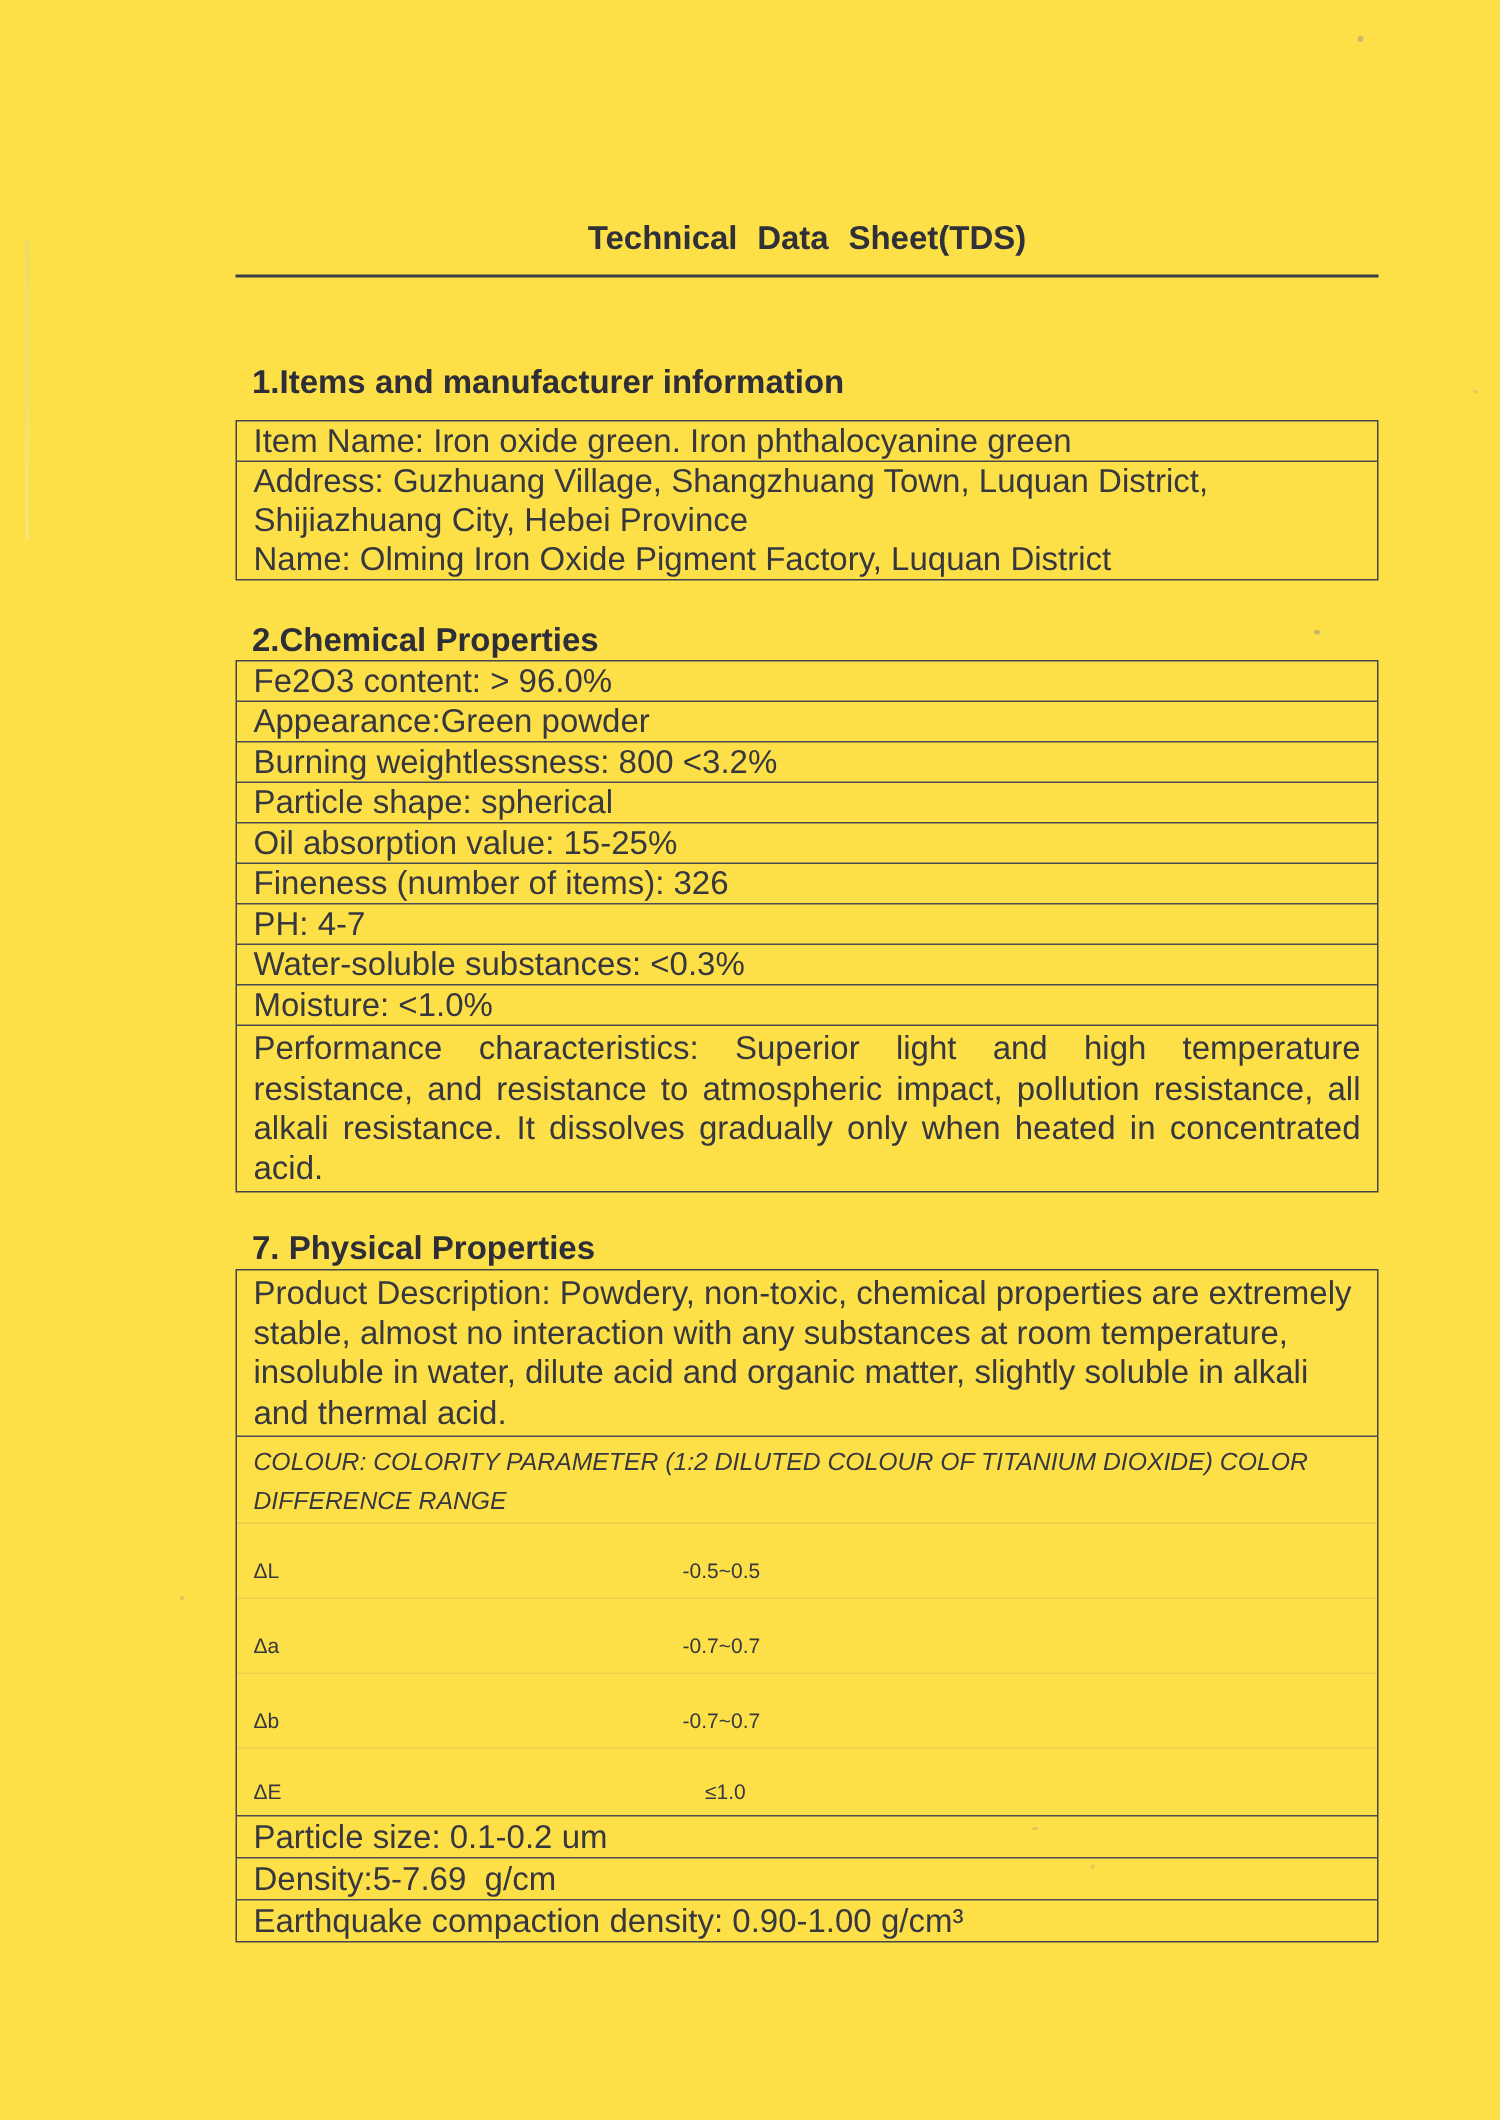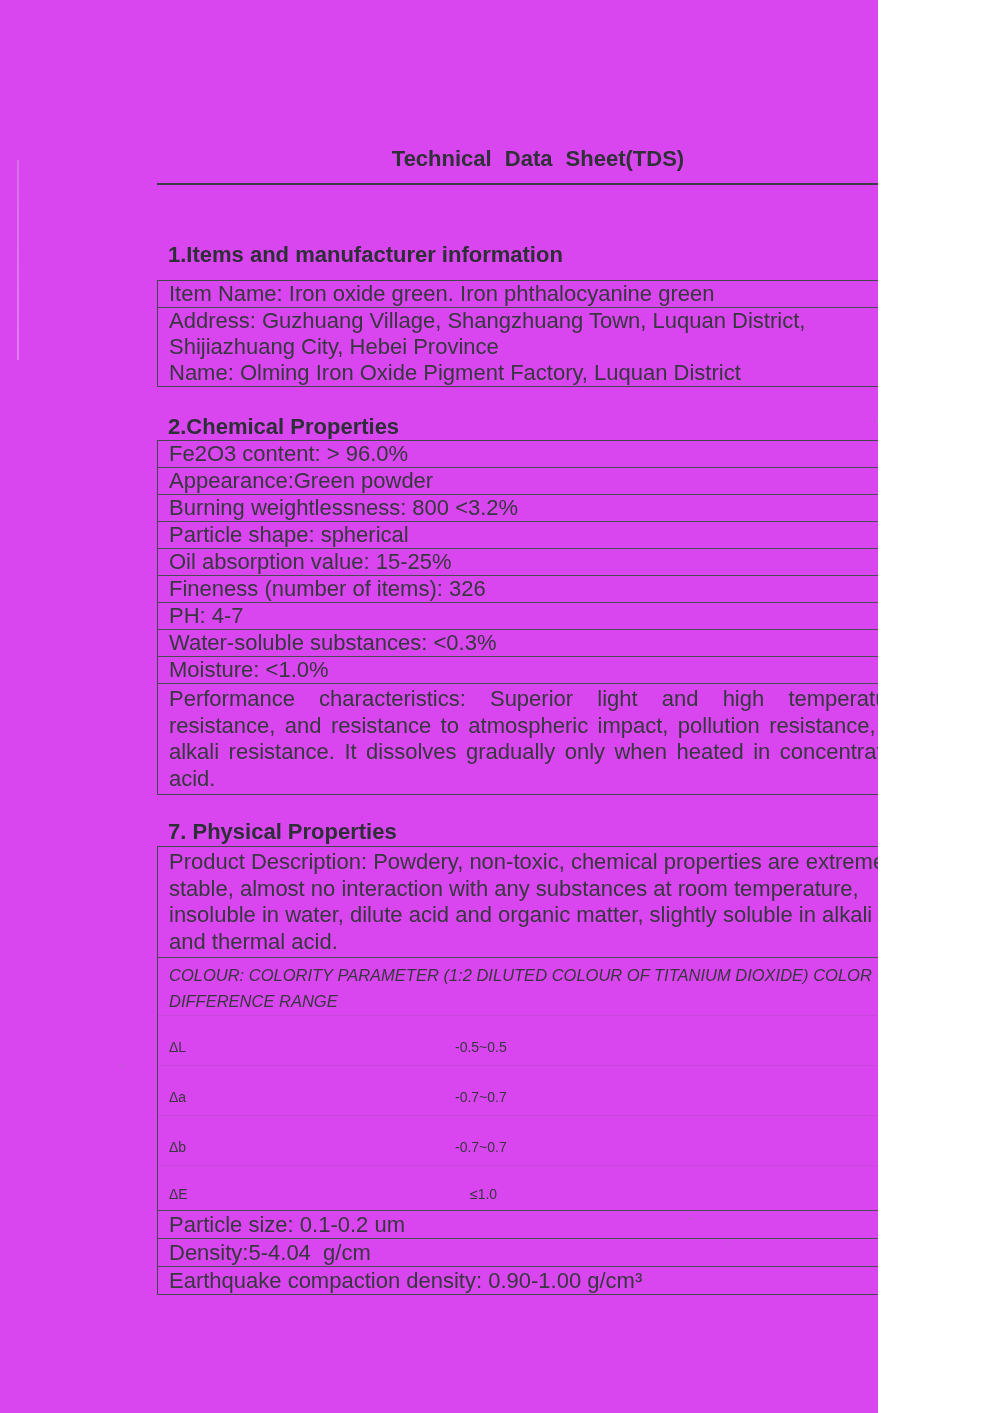--- a/index.html
+++ b/index.html
@@ -1,20 +1,20 @@
 <!DOCTYPE html>
 <html><head>
 <meta charset="utf-8">
 <style>
   * { margin:0; padding:0; box-sizing:border-box; }
   html,body { width:1000px; background:#ffffff; }
   .page {
     position:relative;
-    width:878px; height:1413px;
-    background:#d946ef;
+    width:1000px; height:1413px;
+    background:#fde047;
     font-family:"Liberation Sans","DejaVu Sans",sans-serif;
     color:#37373f;
     overflow:hidden;
   }
   .content { margin-left:157px; width:762px; }
 
   .doc-title {
     padding-top:145px;
     text-align:center;
     font-size:22px;
@@ -144,21 +144,21 @@
           <span class="param-label">Δb</span>
           <span class="param-value">-0.7~0.7</span>
         </div>
         <div class="param-row">
           <span class="param-label">ΔE</span>
           <span class="param-value">≤1.0</span>
         </div>
       </div>
 
       <div class="row tall">Particle size: 0.1-0.2 um</div>
-      <div class="row tall pre">Density:5-4.04  g/cm</div>
+      <div class="row tall pre">Density:5-7.69  g/cm</div>
       <div class="row tall">Earthquake compaction density: 0.90-1.00 g/cm³</div>
     </div>
 
   </div>
 
   <div class="speck a1"></div>
   <div class="speck a2"></div>
   <div class="speck a3"></div>
   <div class="speck a4"></div>
   <div class="speck a5"></div>

